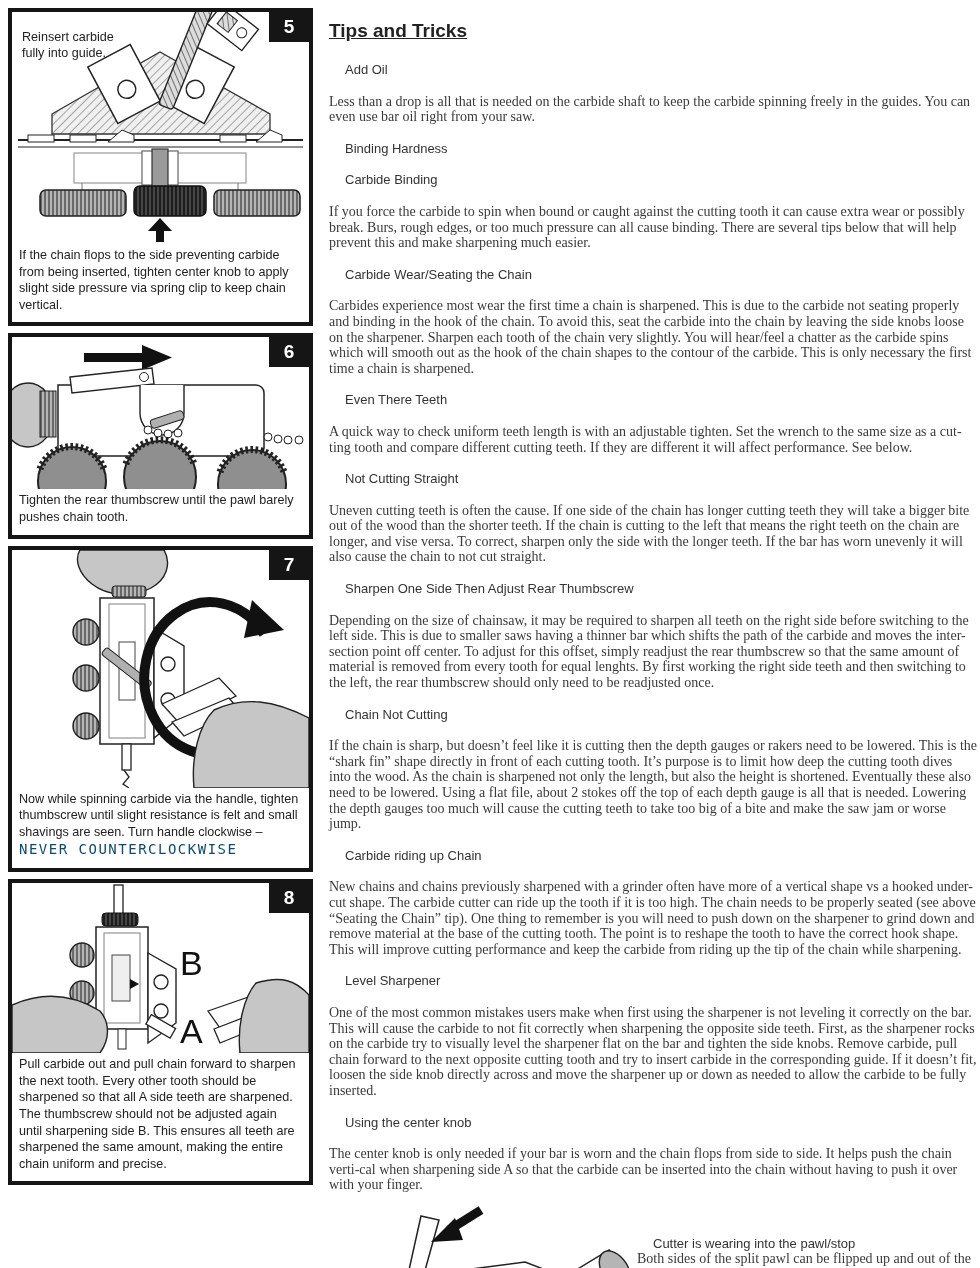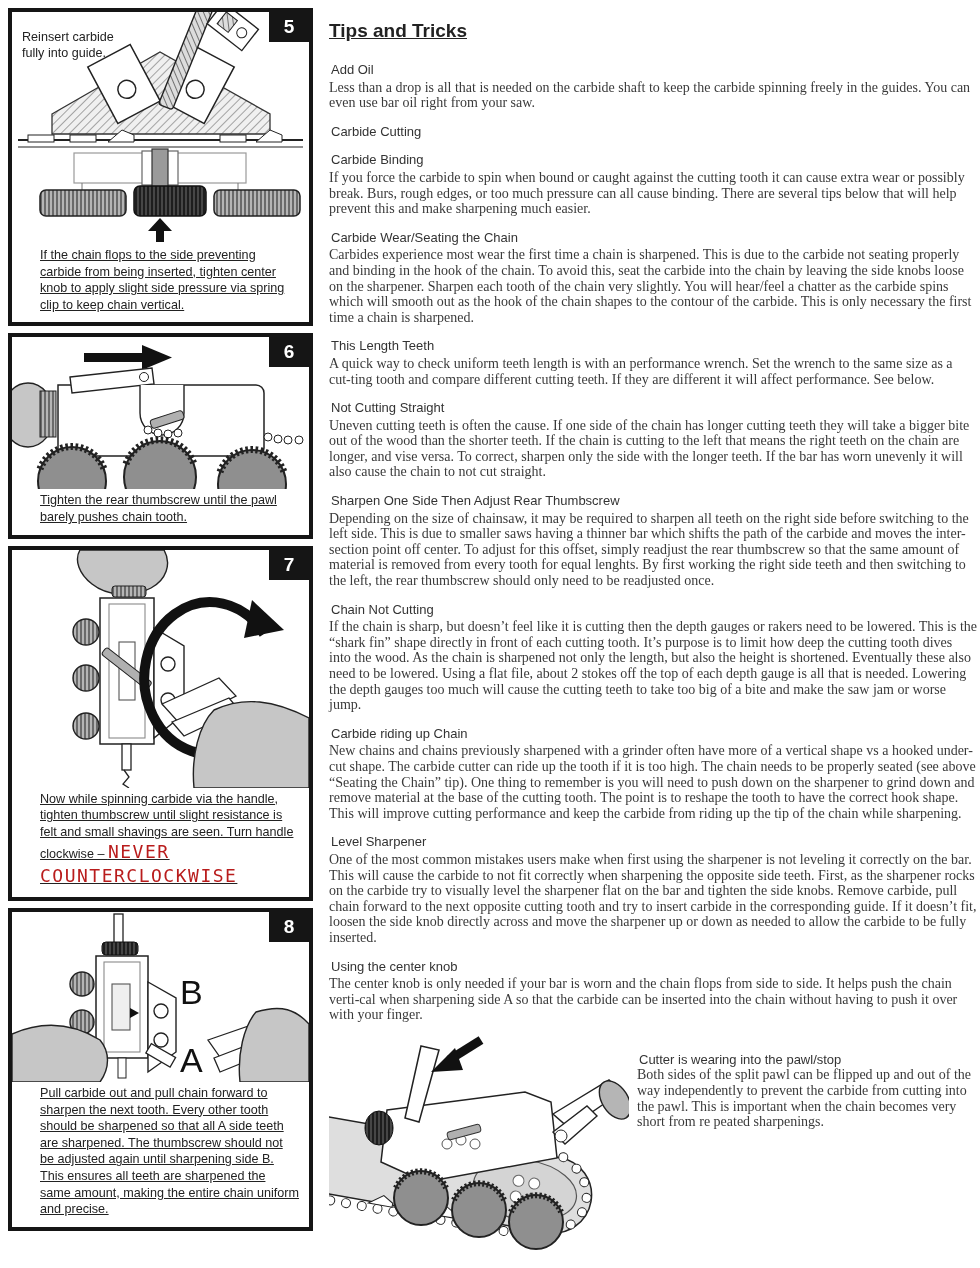--- a/index.html
+++ b/index.html
@@ -15,36 +15,36 @@
   .panel{border:4px solid #151515;background:#fff;position:relative;box-sizing:border-box;}
   .badge{
     position:absolute;top:0;right:0;width:40px;height:30px;background:#151515;color:#fff;
     display:flex;align-items:center;justify-content:center;font-weight:bold;font-size:19px;
   }
   .panel-body{position:relative;}
   .panel-note{
     position:absolute;top:18px;left:10px;width:115px;font-size:12.6px;line-height:1.25;color:#222;
   }
   .panel-caption{
-    font-size:12.6px;line-height:1.32;color:#222;padding:3px 10px 9px 28px;text-decoration:underline;
+    font-size:12.6px;line-height:1.32;color:#222;padding:3px 10px 9px 7px;
   }
   .panel-caption p{margin:0;}
   .caption-emphasis{
-    font-family:"DejaVu Sans Mono",monospace;letter-spacing:1.5px;font-size:18px;color:#b91c1c;
+    font-family:"DejaVu Sans Mono",monospace;letter-spacing:1.5px;font-size:14px;color:#0c4a6e;
   }
   svg{display:block;}
 
   
   .right-col{flex:1 1 auto;padding-top:8px;max-width:648px;}
   .tips-title{
     font-size:19px;font-weight:bold;text-decoration:underline;color:#222;
     margin:4px 0 20px 0;
   }
   .tip{margin-bottom:13px;}
-  .tip-h{font-size:13px;line-height:15.6px;color:#333;margin:2px;}
+  .tip-h{font-size:13px;line-height:15.6px;color:#333;margin:16px;}
   .tip-b{font-size:14px;line-height:15.6px;color:#3a3a3a;margin:0;font-family:Liberation Serif, serif;}
 
   .pawl-row{display:flex;margin-top:2px;}
   .pawl-illustration{flex:0 0 300px;}
   .pawl-text{width:372px;margin-left:8px;margin-top:14px;}
   .pawl-text .tip-h{margin-bottom:0;}
 </style>
 </head>
 <body>
 
@@ -272,33 +272,33 @@
   </div>
 
   <div class="right-col">
     <h1 class="tips-title">Tips and Tricks</h1>
 
     <div class="tip">
       <p class="tip-h">Add Oil</p>
       <p class="tip-b">Less than a drop is all that is needed on the carbide shaft to keep the carbide spinning freely in the guides. You can even use bar oil right from your saw.</p>
     </div>
     <div class="tip">
-      <p class="tip-h">Carbide Cutting</p>
+      <p class="tip-h">Binding Hardness</p>
     </div>
     <div class="tip">
       <p class="tip-h">Carbide Binding</p>
       <p class="tip-b">If you force the carbide to spin when bound or caught against the cutting tooth it can cause extra wear or possibly break. Burs, rough edges, or too much pressure can all cause binding. There are several tips below that will help prevent this and make sharpening much easier.</p>
     </div>
     <div class="tip">
       <p class="tip-h">Carbide Wear/Seating the Chain</p>
       <p class="tip-b">Carbides experience most wear the first time a chain is sharpened. This is due to the carbide not seating properly and binding in the hook of the chain. To avoid this, seat the carbide into the chain by leaving the side knobs loose on the sharpener. Sharpen each tooth of the chain very slightly. You will hear/feel a chatter as the carbide spins which will smooth out as the hook of the chain shapes to the contour of the carbide. This is only necessary the first time a chain is sharpened.</p>
     </div>
     <div class="tip">
-      <p class="tip-h">This Length Teeth</p>
-      <p class="tip-b">A quick way to check uniform teeth length is with an performance wrench. Set the wrench to the same size as a cut-ting tooth and compare different cutting teeth. If they are different it will affect performance. See below.</p>
+      <p class="tip-h">Even There Teeth</p>
+      <p class="tip-b">A quick way to check uniform teeth length is with an adjustable tighten. Set the wrench to the same size as a cut-ting tooth and compare different cutting teeth. If they are different it will affect performance. See below.</p>
     </div>
     <div class="tip">
       <p class="tip-h">Not Cutting Straight</p>
       <p class="tip-b">Uneven cutting teeth is often the cause. If one side of the chain has longer cutting teeth they will take a bigger bite out of the wood than the shorter teeth. If the chain is cutting to the left that means the right teeth on the chain are longer, and vise versa. To correct, sharpen only the side with the longer teeth. If the bar has worn unevenly it will also cause the chain to not cut straight.</p>
     </div>
     <div class="tip">
       <p class="tip-h">Sharpen One Side Then Adjust Rear Thumbscrew</p>
       <p class="tip-b">Depending on the size of chainsaw, it may be required to sharpen all teeth on the right side before switching to the left side. This is due to smaller saws having a thinner bar which shifts the path of the carbide and moves the inter-section point off center. To adjust for this offset, simply readjust the rear thumbscrew so that the same amount of material is removed from every tooth for equal lenghts. By first working the right side teeth and then switching to the left, the rear thumbscrew should only need to be readjusted once.</p>
     </div>
     <div class="tip">

